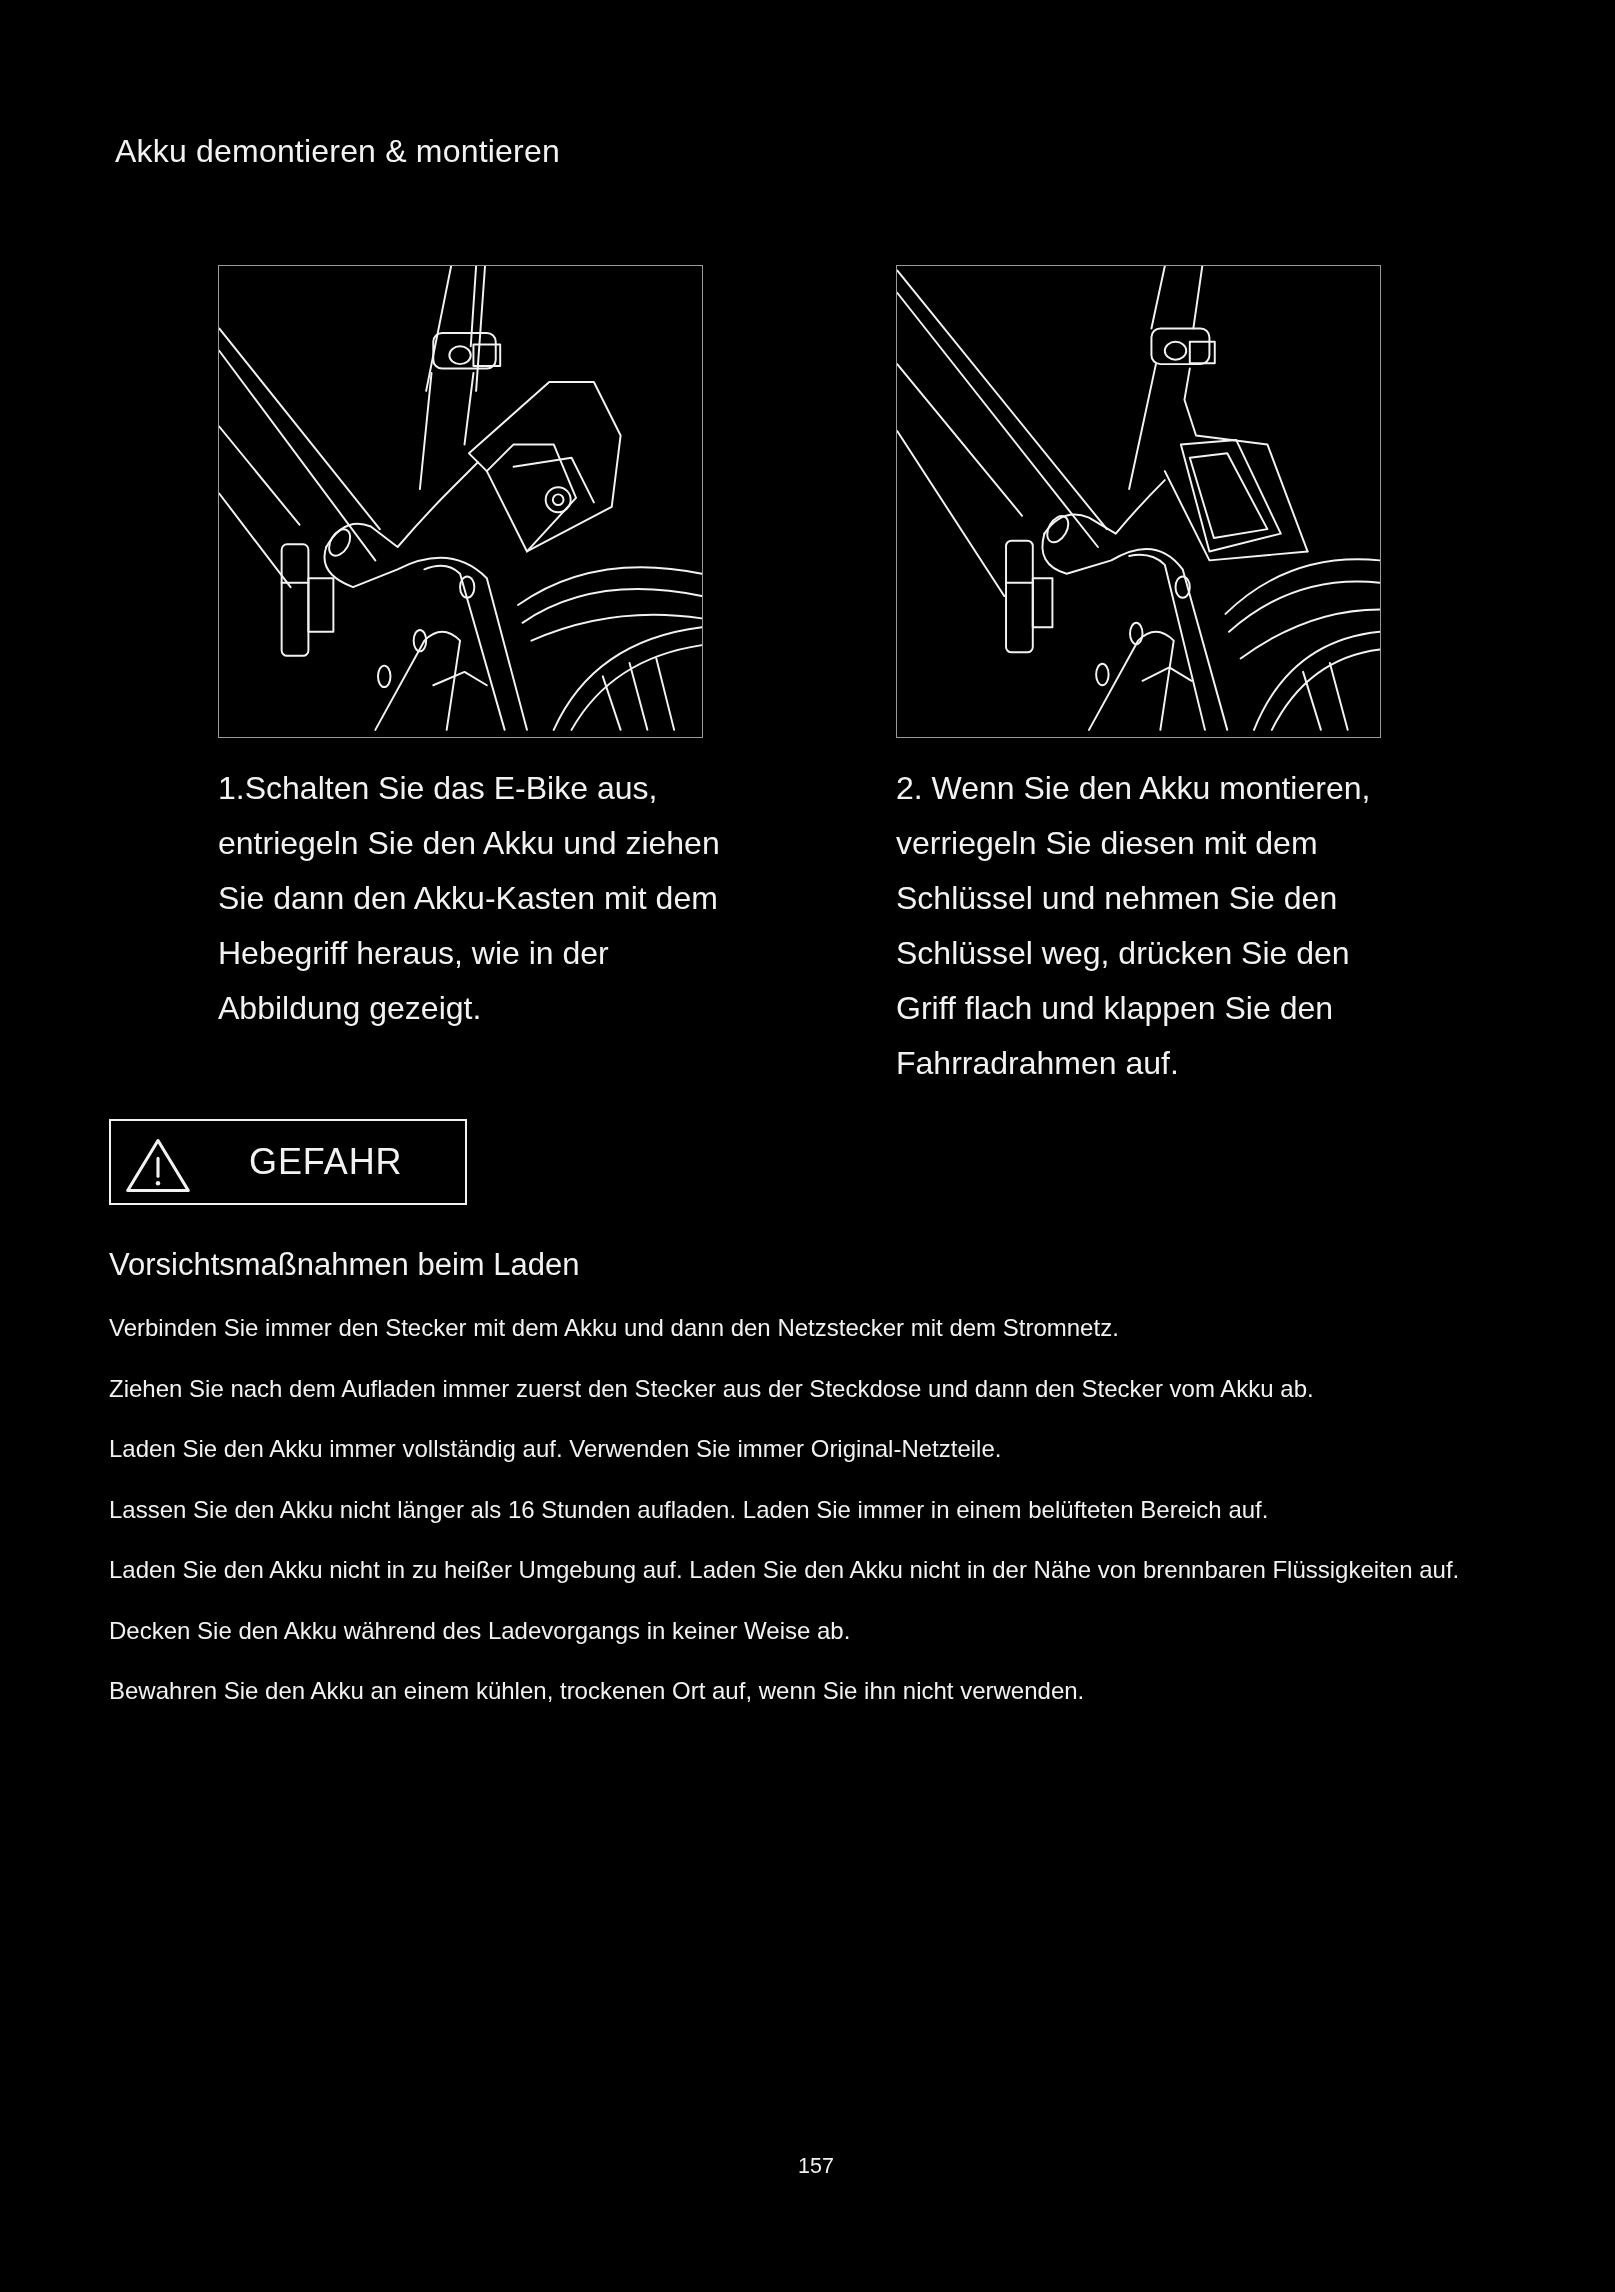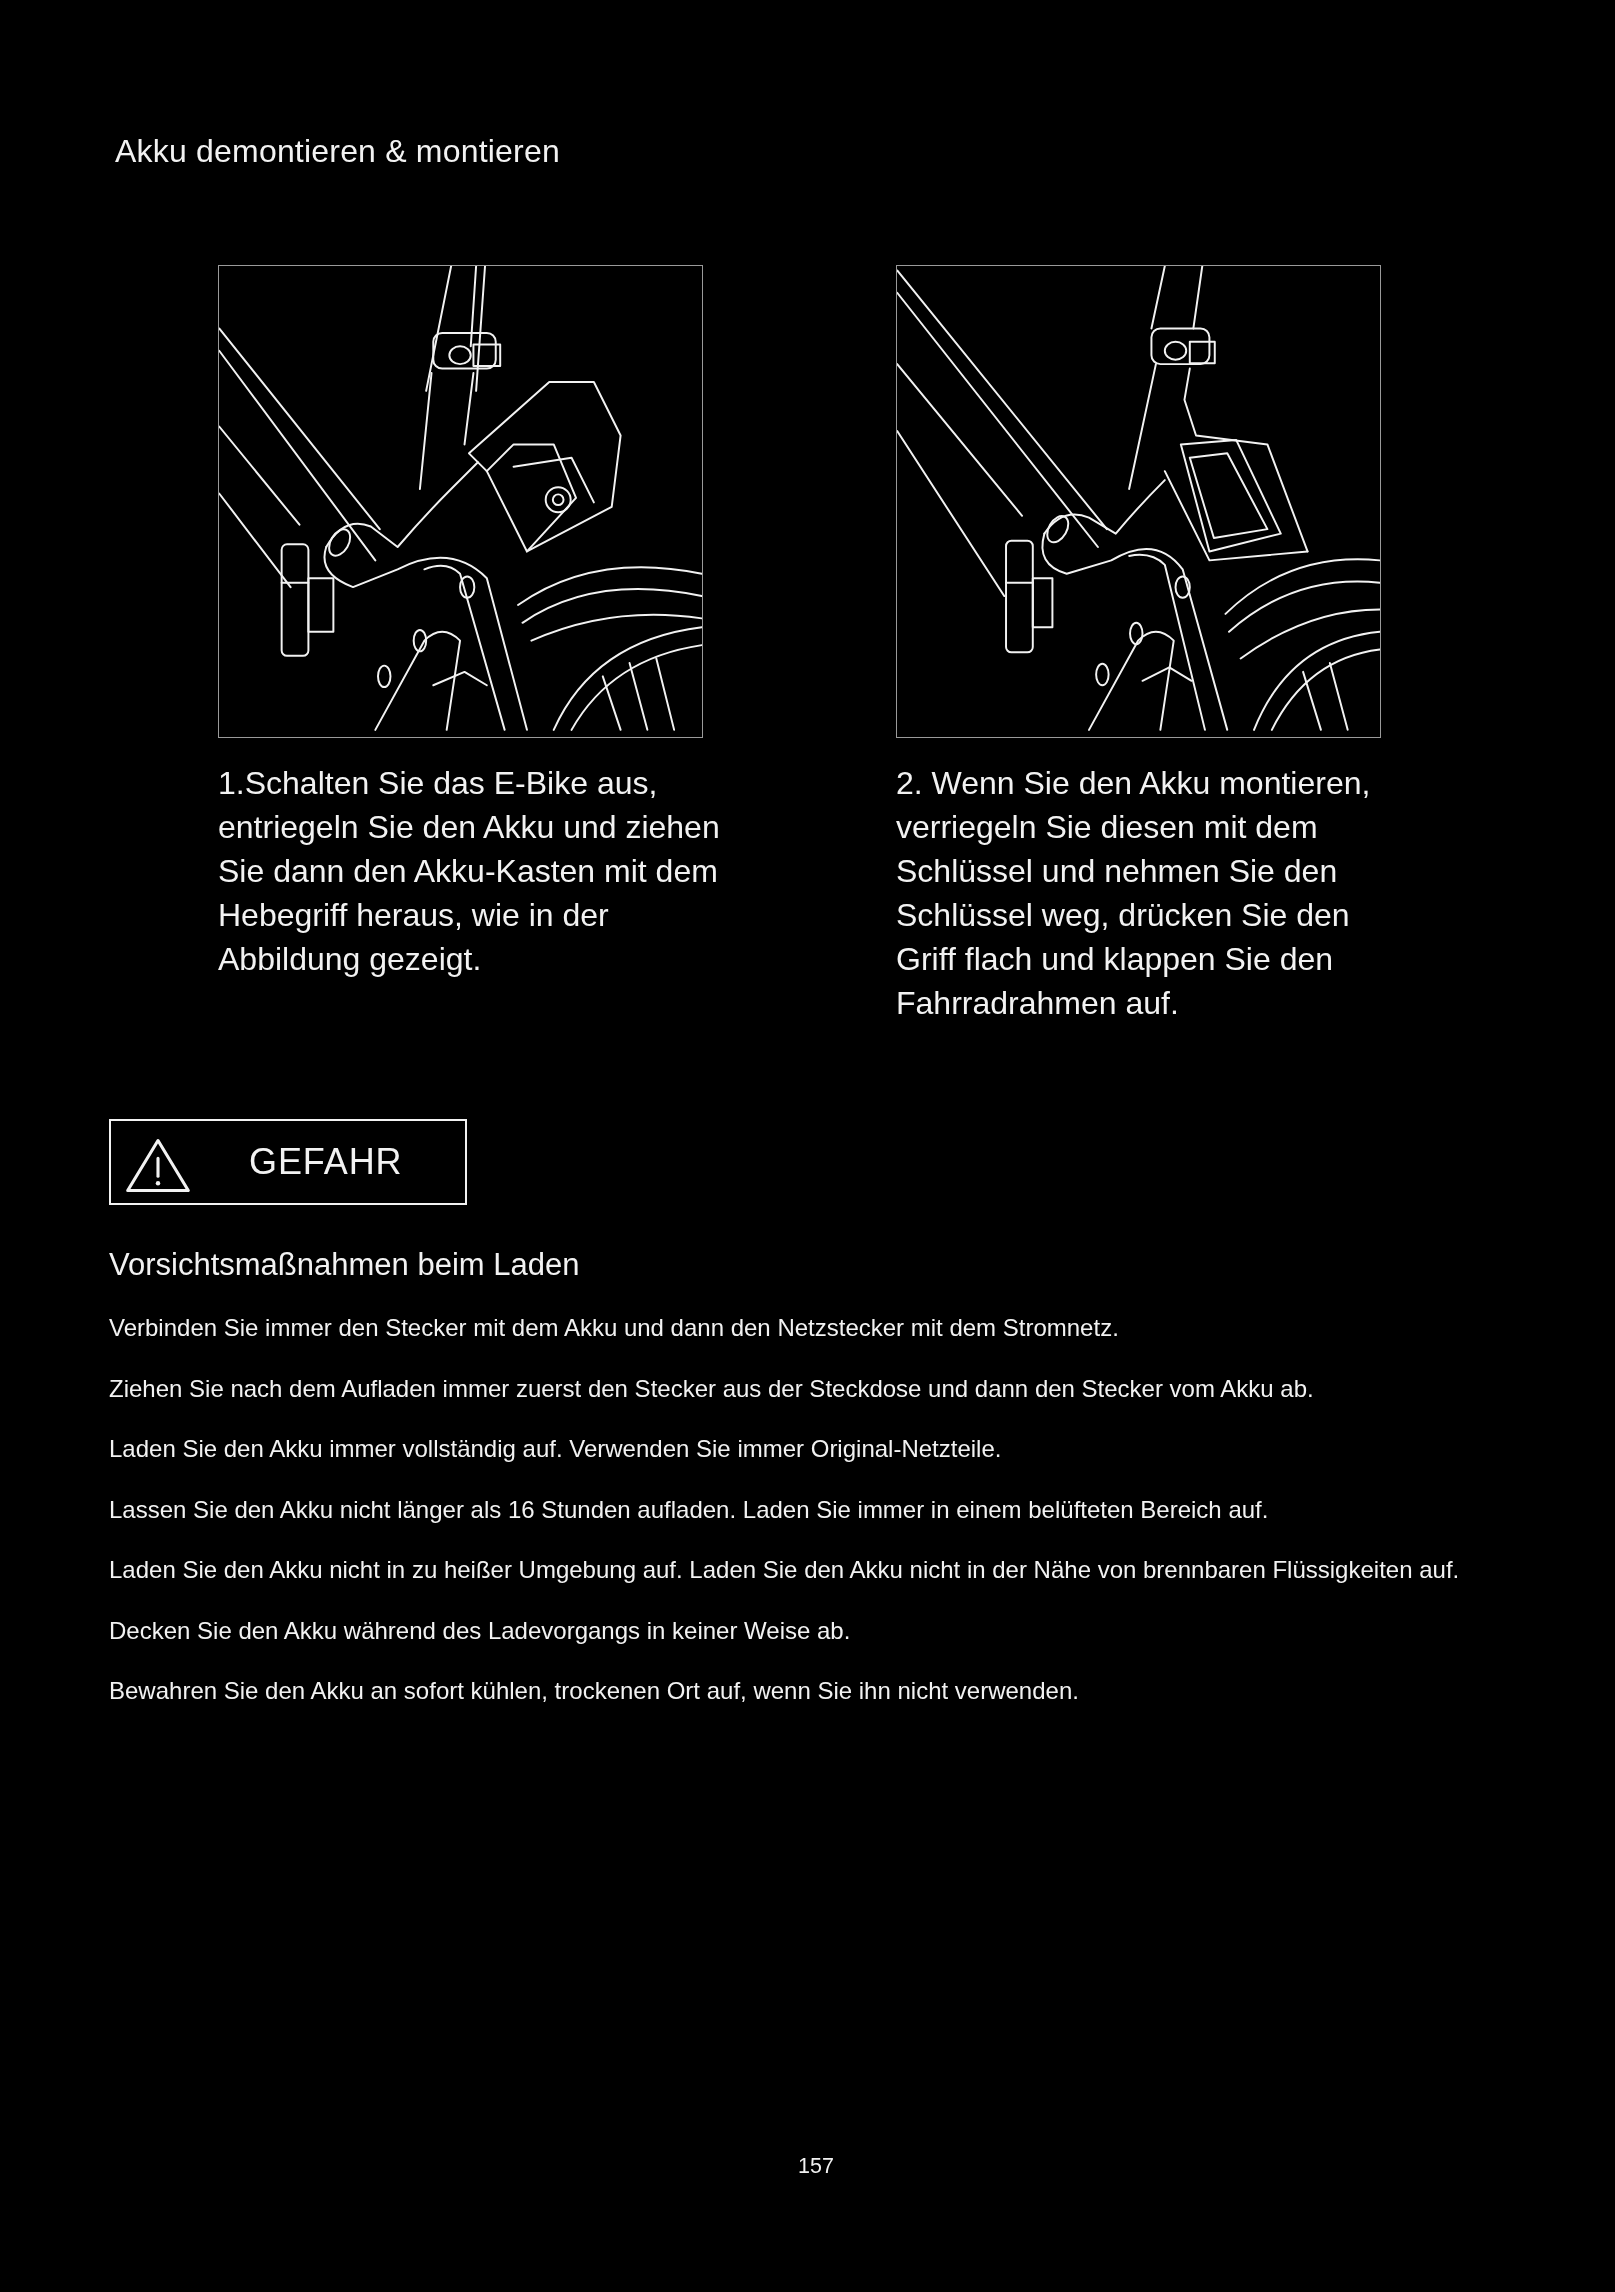--- a/index.html
+++ b/index.html
@@ -3,21 +3,21 @@
 <meta charset="utf-8">
 <style>
   html, body { margin:0; padding:0; background:#000; }
   body { width:1616px; height:2293px; position:relative; color:#f2f2f2;
          font-family:"Liberation Sans", "DejaVu Sans", sans-serif; overflow:hidden; }
   .title { position:absolute; left:115px; top:133px; font-size:32px; font-weight:400; letter-spacing:0.2px; }
   .fig { position:absolute; top:265px; width:485px; height:473px; border:1.8px solid #9a9a9a; box-sizing:border-box; overflow:hidden; background:#000; }
   .fig svg { width:100%; height:100%; display:block; }
   .fig-left { left:218px; }
   .fig-right { left:896px; }
-  .caption { position:absolute; top:761px; width:502px; font-size:32px; line-height:44px; }
+  .caption { position:absolute; top:761px; width:502px; font-size:32px; line-height:55px; }
   .cap-left { left:218px; }
   .cap-right { left:896px; }
   .danger { position:absolute; left:109px; top:1119px; width:358px; height:86px; border:2.7px solid #f2f2f2; box-sizing:border-box; display:flex; align-items:center;padding-left:48px; }
   .danger .tri { position:absolute; left:12.5px; top:16px; width:68px; height:57px; }
   .danger .label { position:absolute; left:138px; top:19.7px; font-size:36px; letter-spacing:0.9px; }
   .subtitle { position:absolute; left:109px; top:1247px; font-size:31px; }
   .body { position:absolute; left:109px; top:1308px; width:1397px; font-size:24px; line-height:39px; }
   .body p { margin:0 0 21.5px 0; }
   .page-num { position:absolute; left:0; width:1616px; top:2154px; text-align:center; font-size:21.5px;margin-left:8px; }
 </style>
@@ -136,17 +136,17 @@
 
 <div class="subtitle">Vorsichtsmaßnahmen beim Laden</div>
 
 <div class="body">
   <p>Verbinden Sie immer den Stecker mit dem Akku und dann den Netzstecker mit dem Stromnetz.</p>
   <p>Ziehen Sie nach dem Aufladen immer zuerst den Stecker aus der Steckdose und dann den Stecker vom Akku ab.</p>
   <p>Laden Sie den Akku immer vollständig auf. Verwenden Sie immer Original-Netzteile.</p>
   <p>Lassen Sie den Akku nicht länger als 16 Stunden aufladen. Laden Sie immer in einem belüfteten Bereich auf.</p>
   <p>Laden Sie den Akku nicht in zu heißer Umgebung auf. Laden Sie den Akku nicht in der Nähe von brennbaren Flüssigkeiten auf.</p>
   <p>Decken Sie den Akku während des Ladevorgangs in keiner Weise ab.</p>
-  <p>Bewahren Sie den Akku an sofort kühlen, trockenen Ort auf, wenn Sie ihn nicht verwenden.</p>
+  <p>Bewahren Sie den Akku an einem kühlen, trockenen Ort auf, wenn Sie ihn nicht verwenden.</p>
 </div>
 
 <div class="page-num">157</div>
 
 
 </body></html>

